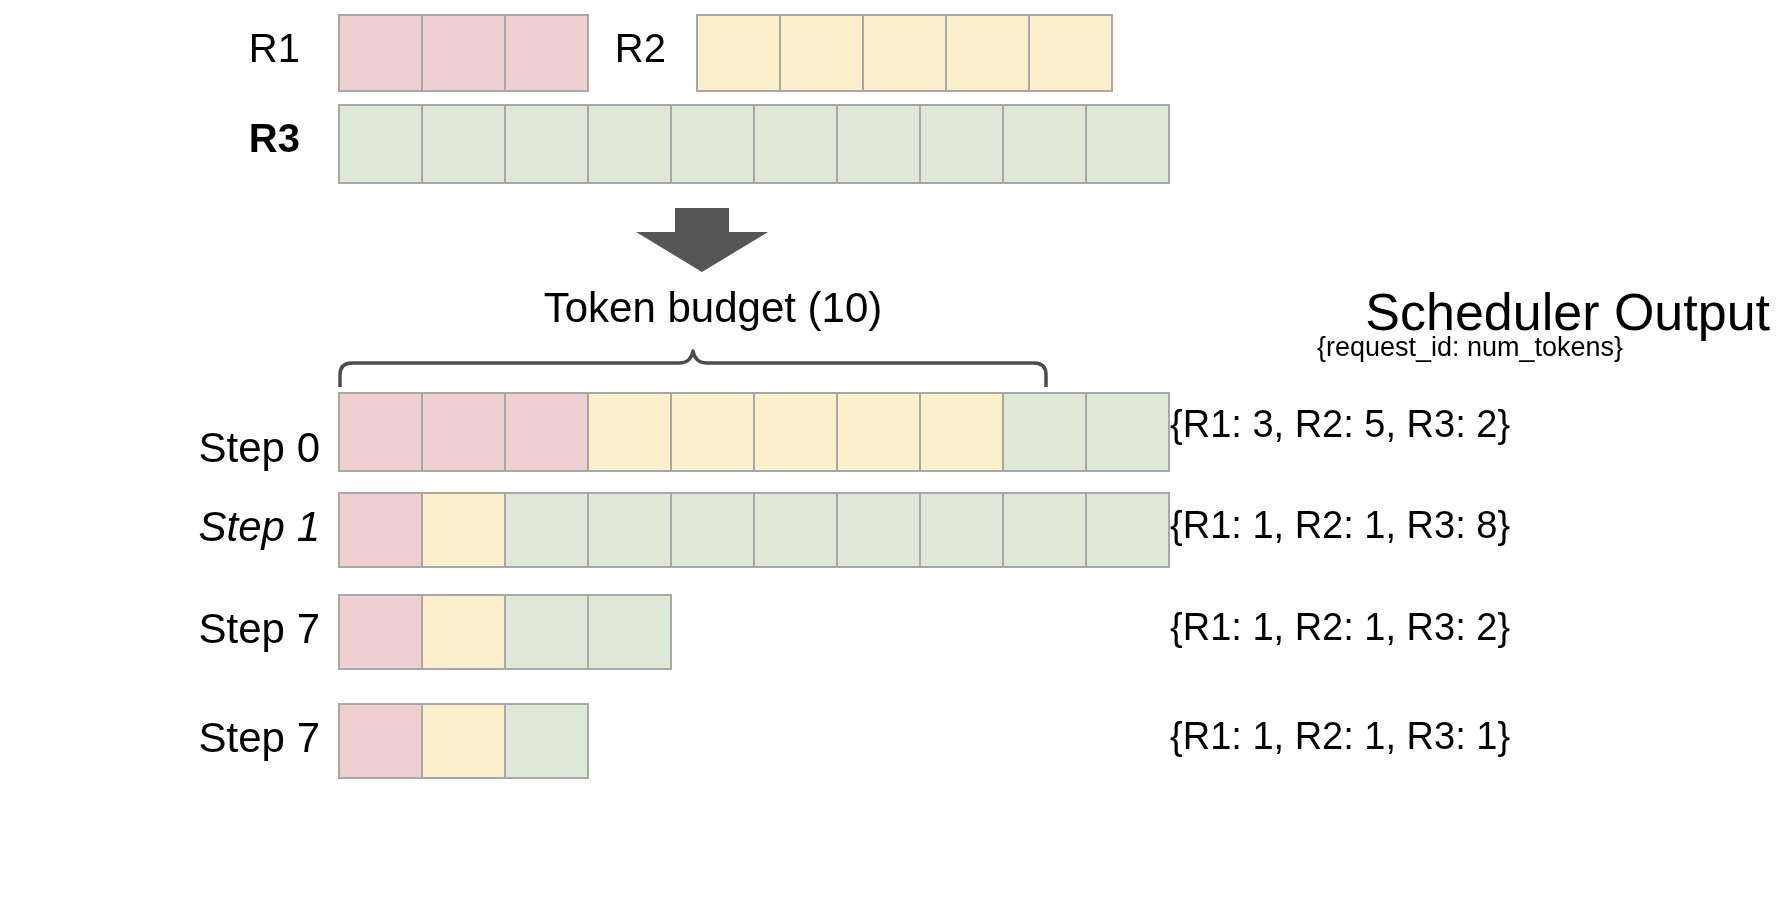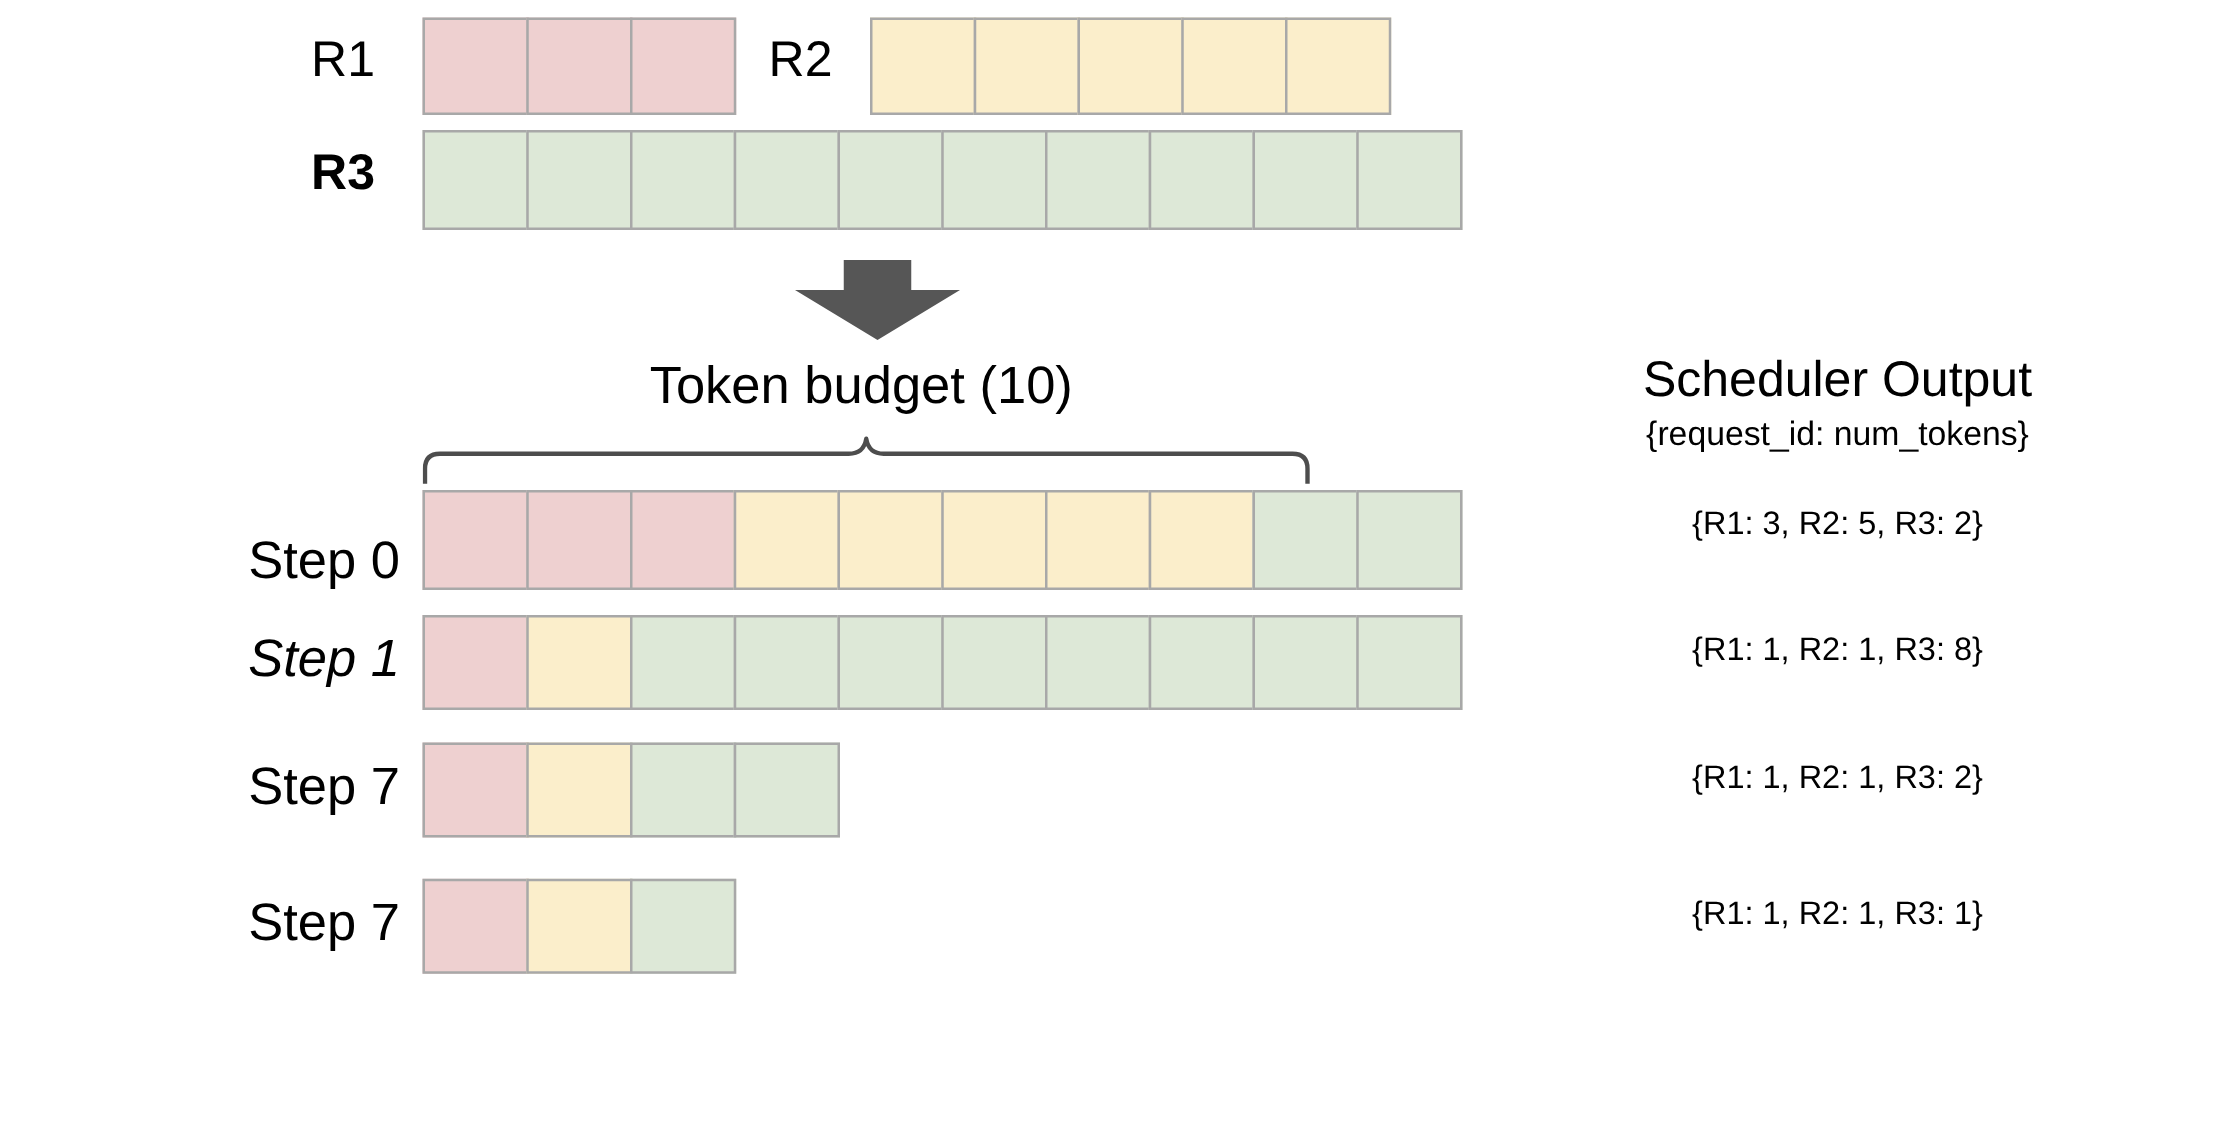--- a/index.html
+++ b/index.html
@@ -70,57 +70,57 @@
   #down-arrow {
     position: absolute;
     left: 636px;
     top: 208px;
   }
 
   
   .title-token {
     position: absolute;
     font-size: 42px;
-    left: 336px;
+    left: 360px;
     top: 284px;
     width: 706px;
     text-align: center;
     white-space: nowrap;
   }
   #brace {
     position: absolute;
     left: 338px;
     top: 345px;
   }
 
   
   .sched-title {
     position: absolute;
-    font-size: 40px;
+    font-size: 52px;
     left: 1170px;
     top: 282px;
     width: 600px;
-    text-align: center;
+    text-align: right;
     white-space: nowrap;
   }
   .sched-sub {
     position: absolute;
     font-size: 27px;
     left: 1170px;
     top: 332px;
     width: 600px;
     text-align: center;
     white-space: nowrap;
   }
   .sched-row {
     position: absolute;
-    font-size: 26px;
+    font-size: 38px;
     left: 1170px;
     width: 600px;
-    text-align: center;
+    text-align: left;
     white-space: nowrap;
     line-height: 1;
   }
 </style>
 </head>
 <body>
 
 <div id="stage">
 
 

